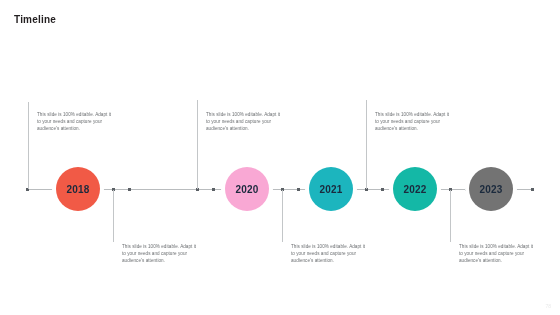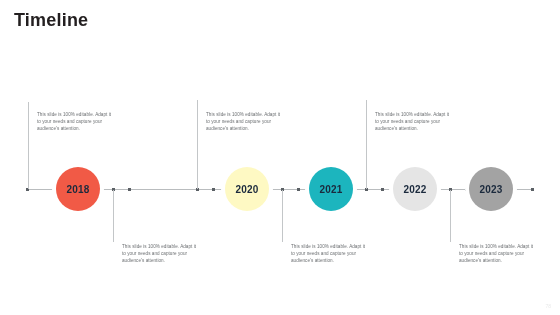--- a/index.html
+++ b/index.html
@@ -23,21 +23,21 @@
     width: 560px;
     height: 315px;
     background: #ffffff;
   }
 
   
   .slide-title {
     position: absolute;
     left: 14px;
     top: 11px;
-    font-size: 18px;
+    font-size: 10px;
     font-weight: bold;
     color: #231f20;
     letter-spacing: 0.2px;
     line-height: 18px;
     white-space: nowrap;
   }
 
   
   .timeline {
     position: absolute;
@@ -152,33 +152,33 @@
 
     <div class="leader" style="left:113px; top:178px; height:52px;"></div>
     <div class="leader" style="left:282px; top:178px; height:52px;"></div>
     <div class="leader" style="left:450px; top:178px; height:52px;"></div>
 
     <div class="year-circle" style="left:56px; top:155px; background:#F15A46;">
       <span class="year-label">2018</span>
     </div>
 
 
-    <div class="year-circle" style="left:225px; top:155px; background:#fef9c3;">
+    <div class="year-circle" style="left:225px; top:155px; background:#f9a8d4;">
       <span class="year-label">2020</span>
     </div>
 
     <div class="year-circle" style="left:309px; top:155px; background:#1CB5BE;text-align:right;">
       <span class="year-label">2021</span>
     </div>
 
-    <div class="year-circle" style="left:393px; top:155px; background:#e5e5e5;">
+    <div class="year-circle" style="left:393px; top:155px; background:#14b8a6;">
       <span class="year-label">2022</span>
     </div>
 
-    <div class="year-circle" style="left:469px; top:155px; background:#a3a3a3;">
+    <div class="year-circle" style="left:469px; top:155px; background:#737373;">
       <span class="year-label">2023</span>
     </div>
 
     <div class="caption" style="left:37px; top:99px;">This slide is 100% editable. Adapt it to your needs and capture your audience's attention.</div>
 
     <div class="caption" style="left:206px; top:99px;">This slide is 100% editable. Adapt it to your needs and capture your audience's attention.</div>
 
     <div class="caption" style="left:375px; top:99px;">This slide is 100% editable. Adapt it to your needs and capture your audience's attention.</div>
 
     <div class="caption" style="left:122px; top:231px;">This slide is 100% editable. Adapt it to your needs and capture your audience's attention.</div>

